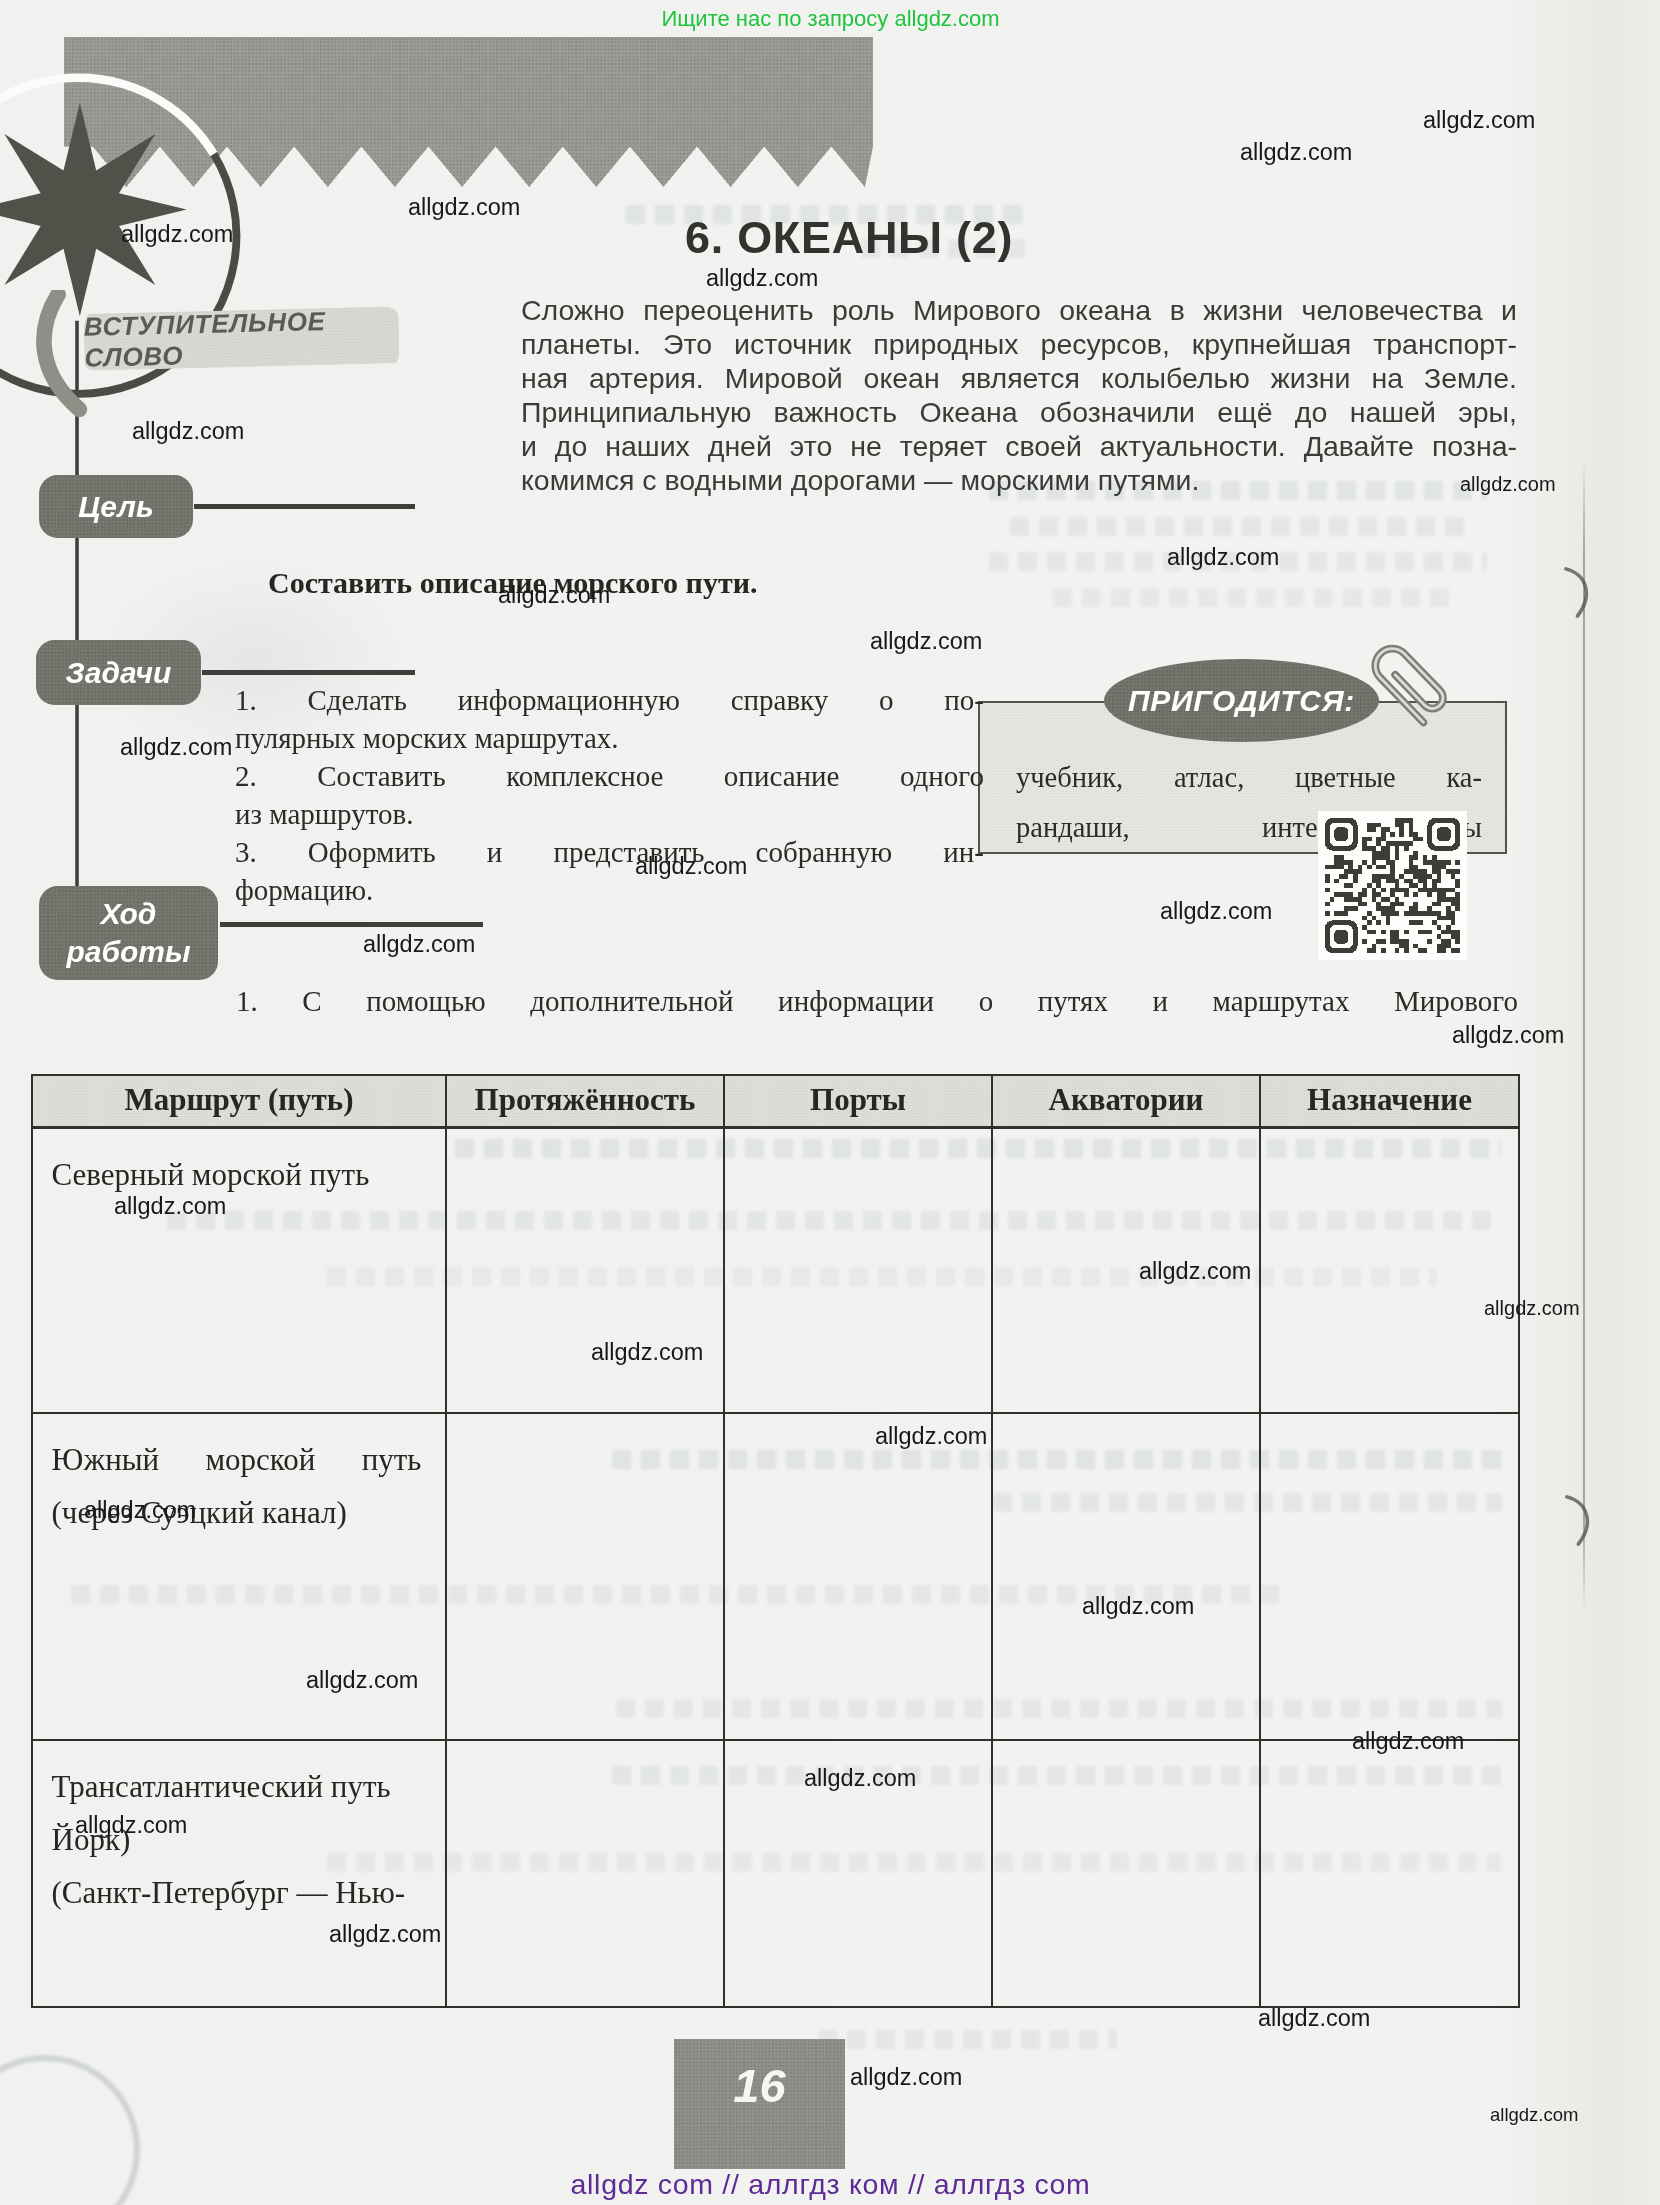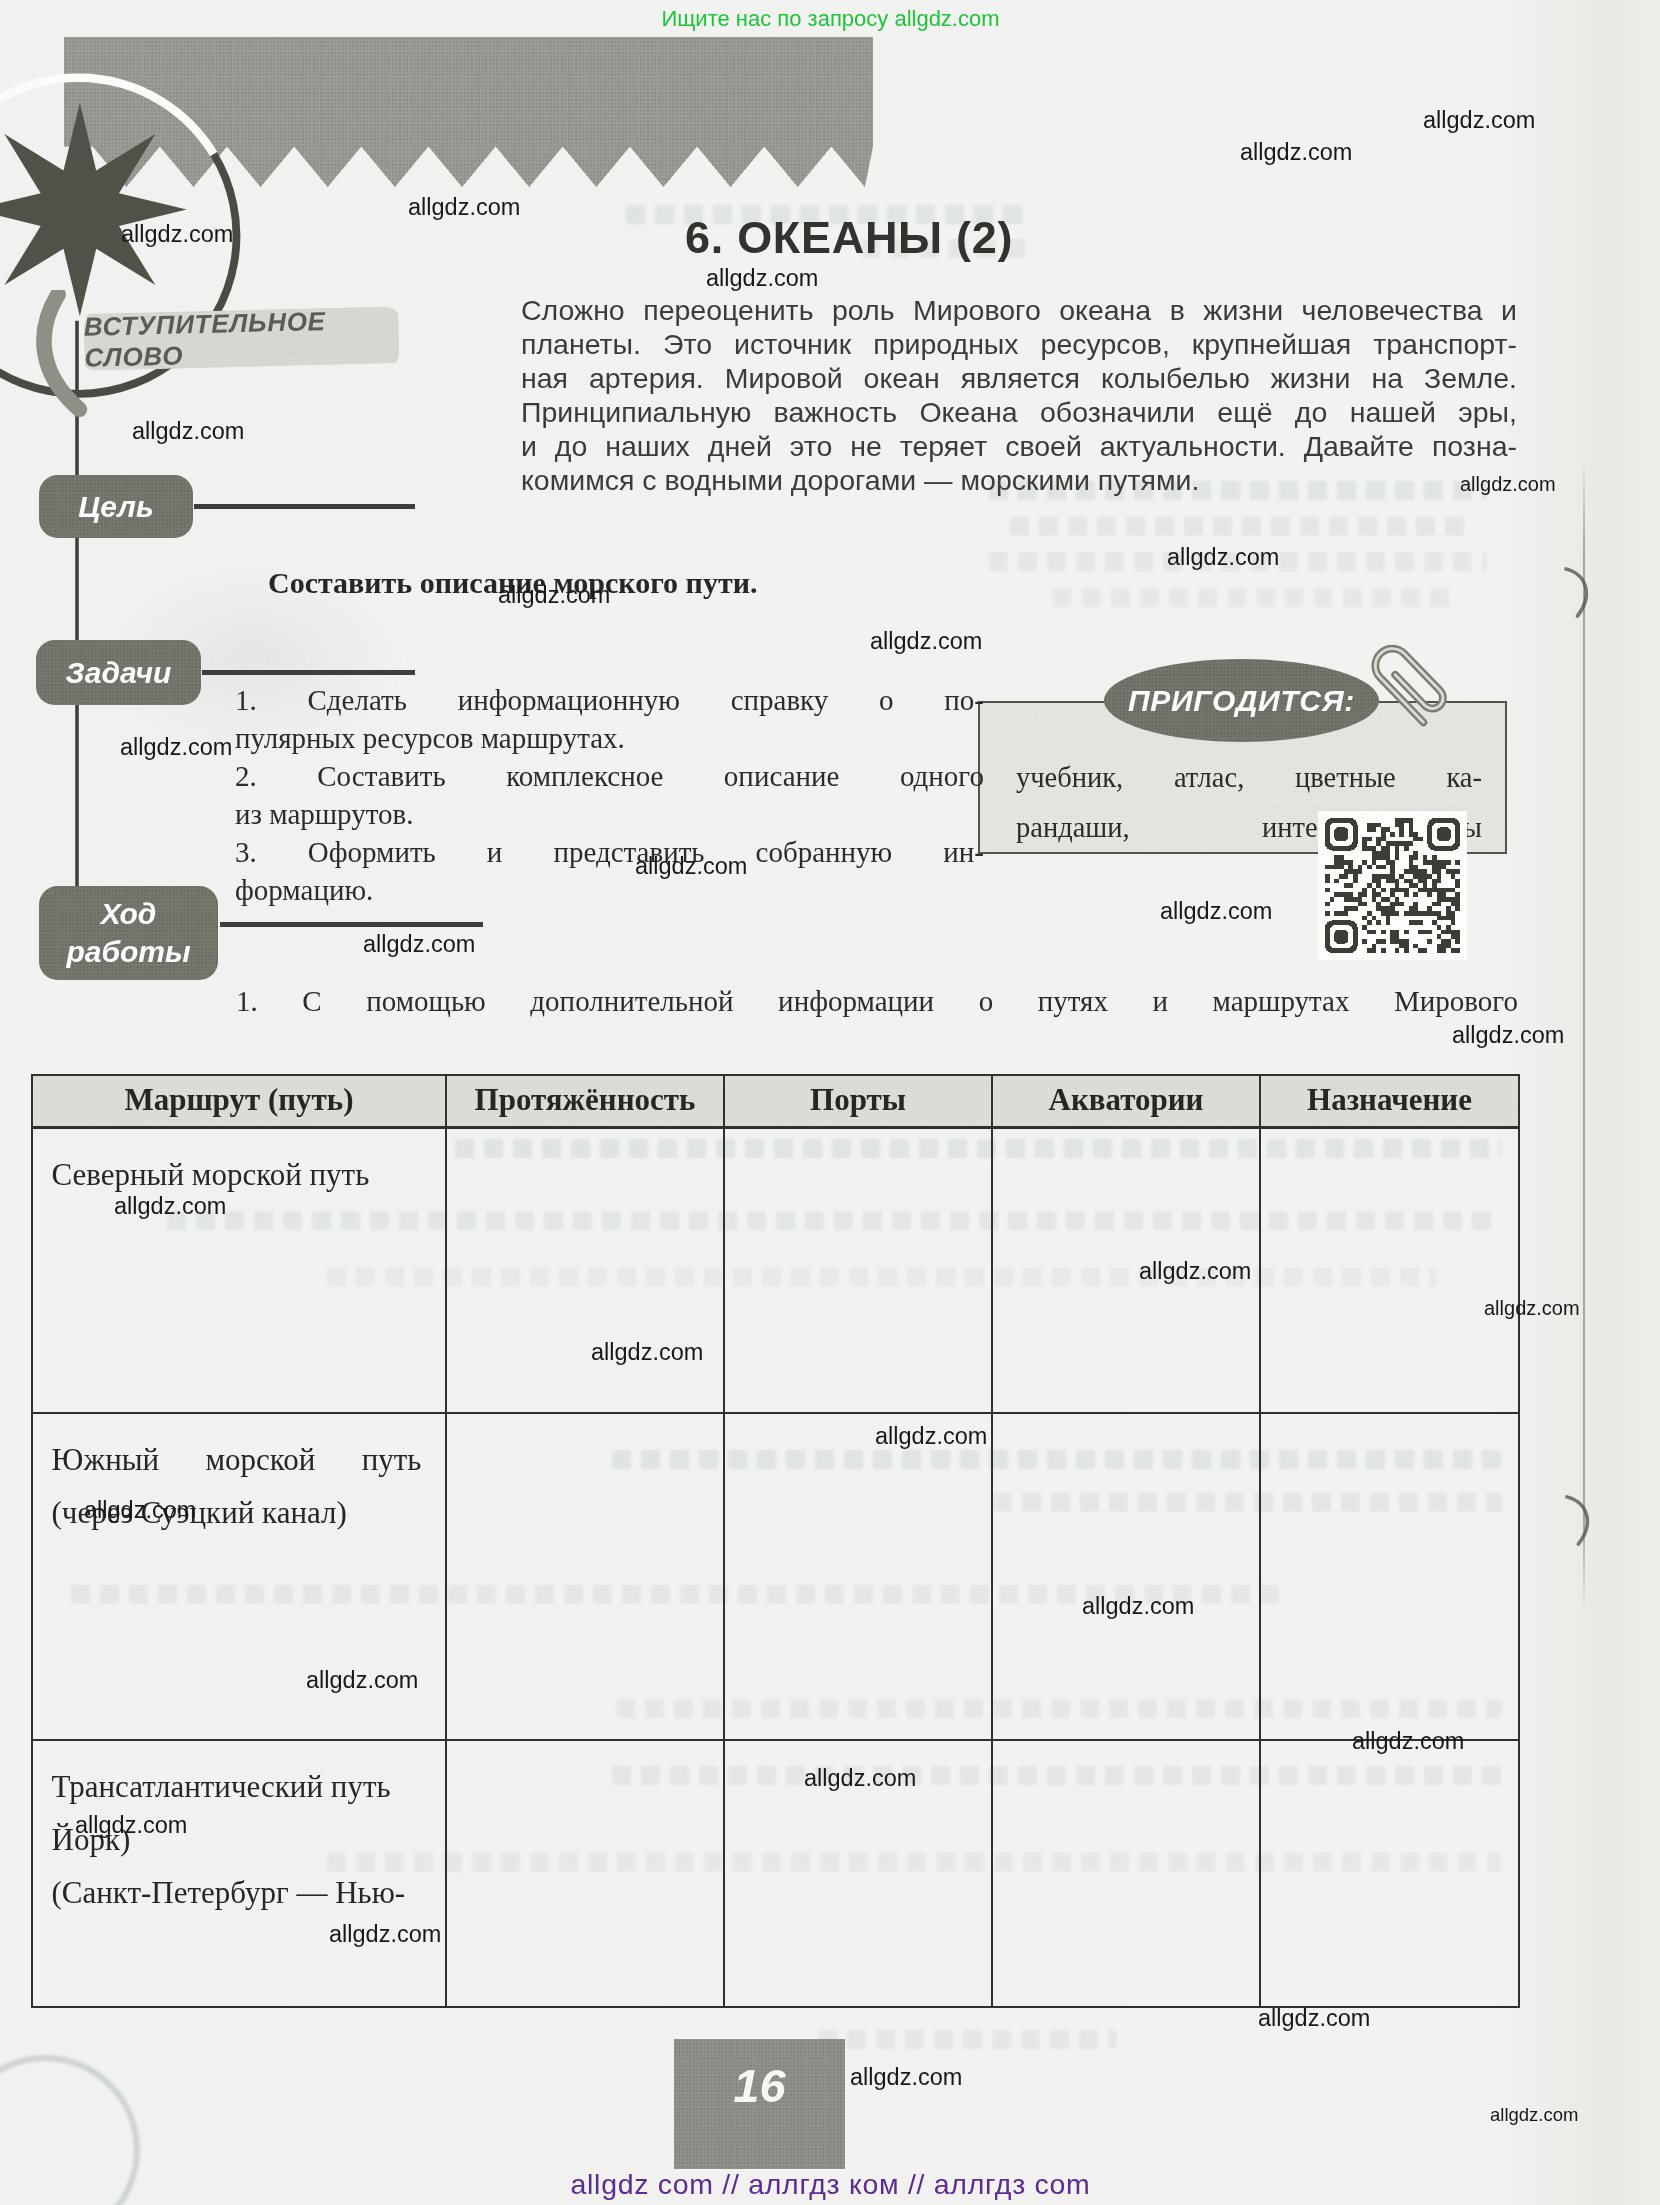--- a/index.html
+++ b/index.html
@@ -176,21 +176,21 @@
   </div>
   <div class="rule" style="left:194px;top:504px;width:221px;"></div>
   <div class="goal-text">Составить описание морского пути.</div>
 
   <div class="side-box" style="left:36px;top:640px;width:165px;height:65px;">
     <span class="lbl">Задачи</span>
   </div>
   <div class="rule" style="left:202px;top:670px;width:213px;"></div>
   <div class="tasks">
     <div class="ln j">1. Сделать информационную справку о по-</div>
-    <div class="ln">пулярных ресурсов маршрутах.</div>
+    <div class="ln">пулярных морских маршрутах.</div>
     <div class="ln j">2. Составить комплексное описание одного</div>
     <div class="ln">из маршрутов.</div>
     <div class="ln j">3. Оформить и представить собранную ин-</div>
     <div class="ln">формацию.</div>
   </div>
 
   <div class="useful-box"></div>
   <div class="useful-badge">
     <span>ПРИГОДИТСЯ:</span>
   </div>

